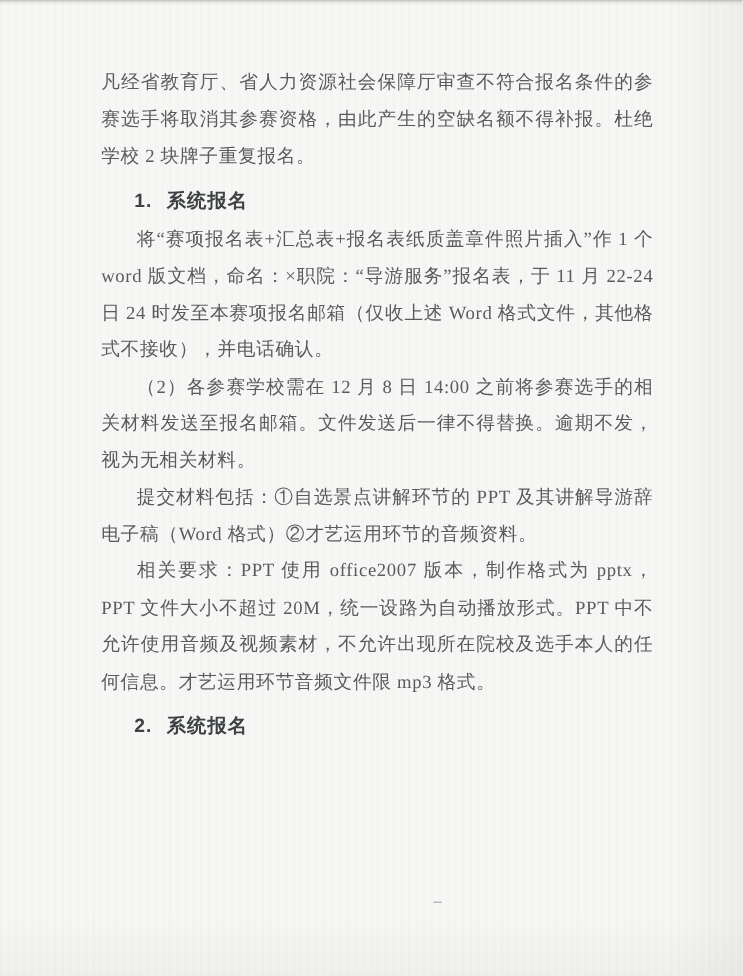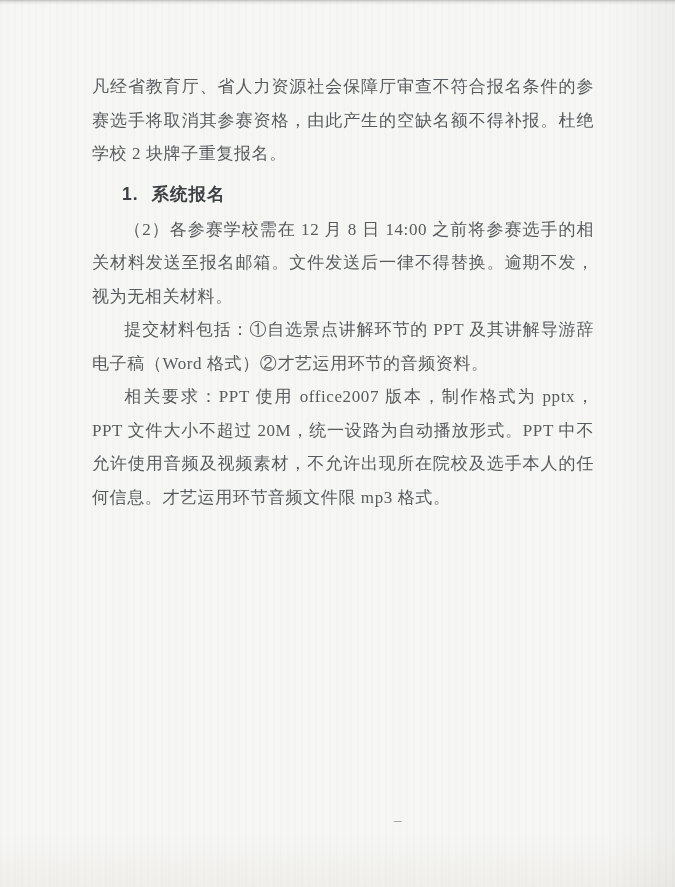--- a/index.html
+++ b/index.html
@@ -37,21 +37,20 @@
     margin: 0;
     font-size: 17px;
     line-height: 33.5px;
     letter-spacing: 0.6px;
     text-align: justify;
     text-justify: inter-ideograph;
     text-indent: 1.9em;
   }
   .para.no-indent {
     text-indent: 0;
-    margin-top: 12px;
   }
   .heading {
     margin: 9px 0 5px 0;
     padding-left: 30px;
     font-family: "Liberation Sans", sans-serif;
     font-weight: bold;
     font-size: 17.5px;
     line-height: 28px;
     letter-spacing: 1px;
     color: #3d4144;
@@ -76,25 +75,29 @@
 <div class="page">
   <div class="content">
 
     <p class="para no-indent">凡经省教育厅、省人力资源社会保障厅审查不符合报名条件的参赛选手将取消其参赛资格，由此产生的空缺名额不得补报。杜绝学校 2 块牌子重复报名。</p>
 
     <h2 class="heading">
       <span class="num">1.</span><span>系统报名</span>
     </h2>
 
 
+    <p class="para">将“赛项报名表+汇总表+报名表纸质盖章件照片插入”作 1 个 word 版文档，命名：×职院：“导游服务”报名表，于 11 月 22-24 日 24 时发至本赛项报名邮箱（仅收上述 Word 格式文件，其他格式不接收），并电话确认。</p>
 
     <p class="para">（2）各参赛学校需在 12 月 8 日 14:00 之前将参赛选手的相关材料发送至报名邮箱。文件发送后一律不得替换。逾期不发，视为无相关材料。</p>
 
     <p class="para">提交材料包括：①自选景点讲解环节的 PPT 及其讲解导游辞电子稿（Word 格式）②才艺运用环节的音频资料。</p>
 
     <p class="para">相关要求：PPT 使用 office2007 版本，制作格式为 pptx，PPT 文件大小不超过 20M，统一设路为自动播放形式。PPT 中不允许使用音频及视频素材，不允许出现所在院校及选手本人的任何信息。才艺运用环节音频文件限 mp3 格式。</p>
 
 
+    <h2 class="heading">
+      <span class="num">2.</span><span>系统报名</span>
+    </h2>
 
   </div>
 
   <span class="stray-mark">–</span>
 </div>
 
 </body></html>

